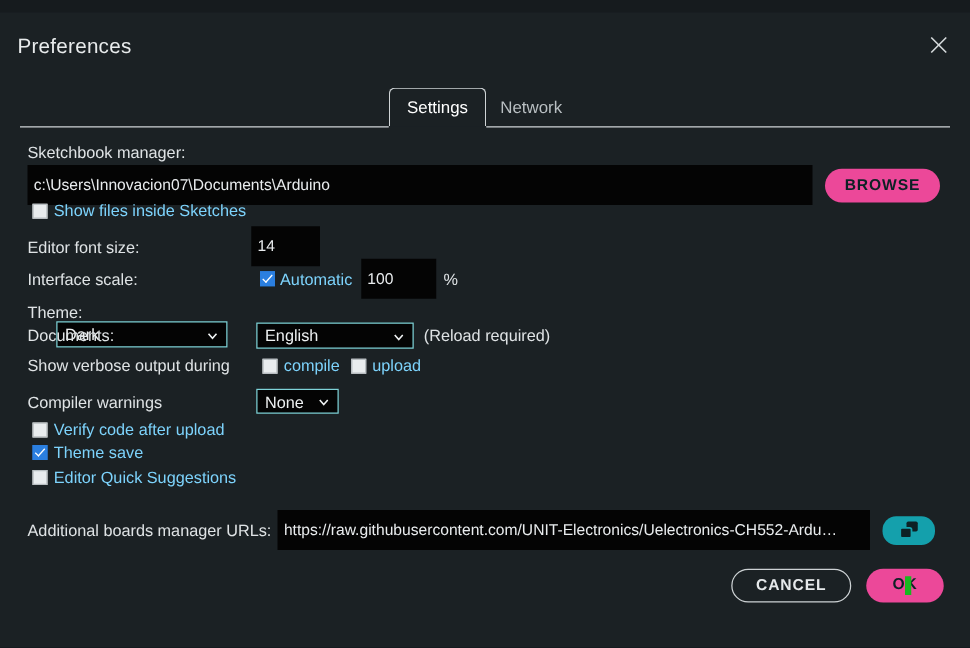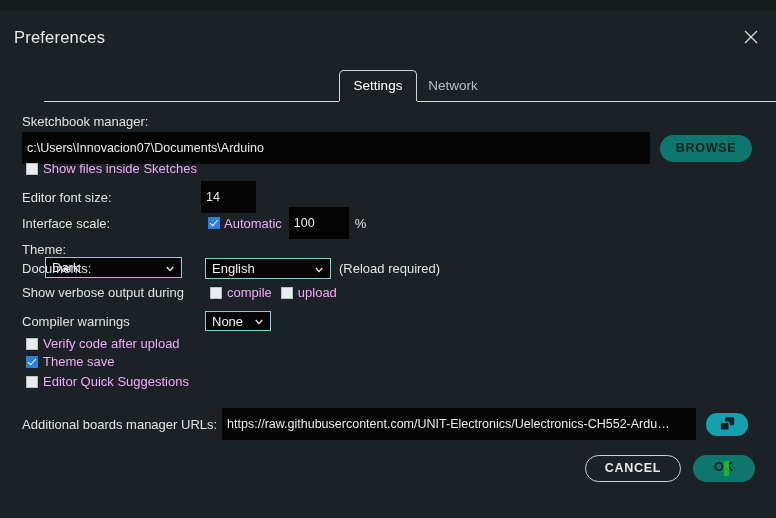--- a/index.html
+++ b/index.html
@@ -55,21 +55,20 @@
     color: #d7dbdd;
     cursor: pointer;
   }
   
   .tabs {
     position: absolute;
     top: 70px;
     left: 0;
     width: 656px;
     height: 32px;
-    margin-left: 28px;
   }
   .tab-underline-left {
     position: absolute;
     left: 16px;
     top: 31px;
     width: 295px;
     height: 1px;
     background: #cfd4d6;
   }
   .tab-underline-right {
@@ -136,21 +135,21 @@
   .pill {
     border-radius: 14px;
     font-size: 12.5px;
     font-weight: bold;
     letter-spacing: .7px;
     text-align: center;
     cursor: pointer;
     box-sizing: border-box;
   }
   .pill-teal {
-    background: #0f766e;
+    background: #ec4899;
     color: #0d2125;
     border: none;
   }
   .pill-outline {
     background: transparent;
     color: #e6e9eb;
     border: 1px solid #cdd2d4;
   }
   
   .cb {
@@ -174,21 +173,21 @@
     left: 3px;
     top: 0px;
     width: 3px;
     height: 7px;
     border: solid #ffffff;
     border-width: 0 1.8px 1.8px 0;
     transform: rotate(42deg);
   }
   .cb-label {
     font-size: 13px;
-    color: #f0abfc;
+    color: #7dd3fc;
     margin-left: 5px;
     white-space: nowrap;
     cursor: pointer;
   }
   
   .select {
     position: relative;
     background: #040404;
     border: 1px solid #7fd3d8;
     color: #eef1f2;

